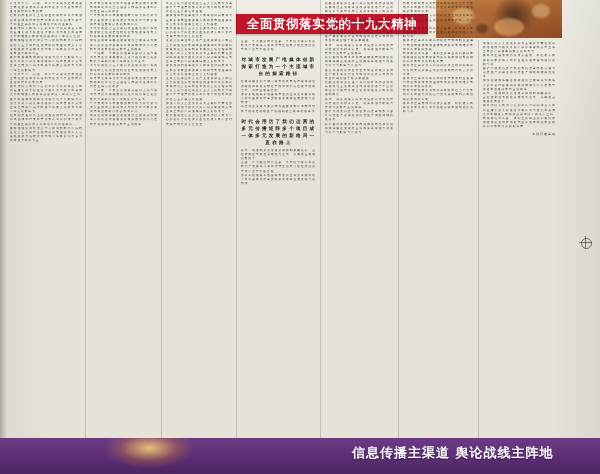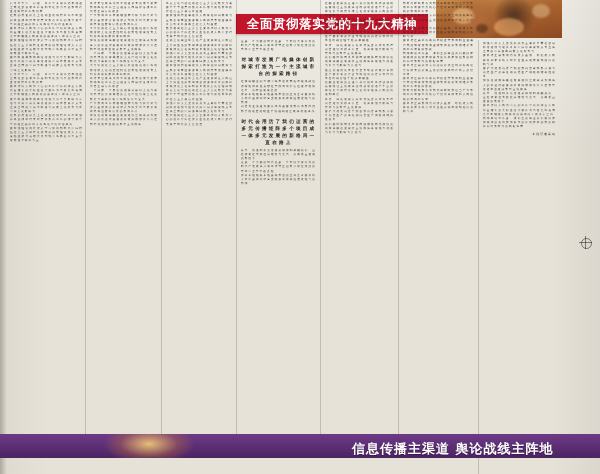--- a/index.html
+++ b/index.html
@@ -106,23 +106,23 @@
     font-size: 3px;
     text-align: right;
     color: #2c2a27;
     margin-top: 3px;
   }
 
   
   .bottom-strip {
     position: absolute;
     left: 0;
-    bottom: 16px;
+    bottom: 0;
     width: 600px;
-    height: 24px;
+    height: 36px;
     background: linear-gradient(180deg, #6d3b86 0%, #5a2c72 60%, #4b2461 100%);
     overflow: hidden;
   }
   .bottom-strip .glow {
     position: absolute;
     left: 104px;
     top: -10px;
     width: 90px;
     height: 40px;
     background: radial-gradient(ellipse at center, rgba(255,215,120,0.85) 0%, rgba(200,120,60,0.35) 45%, rgba(90,44,114,0) 72%);

